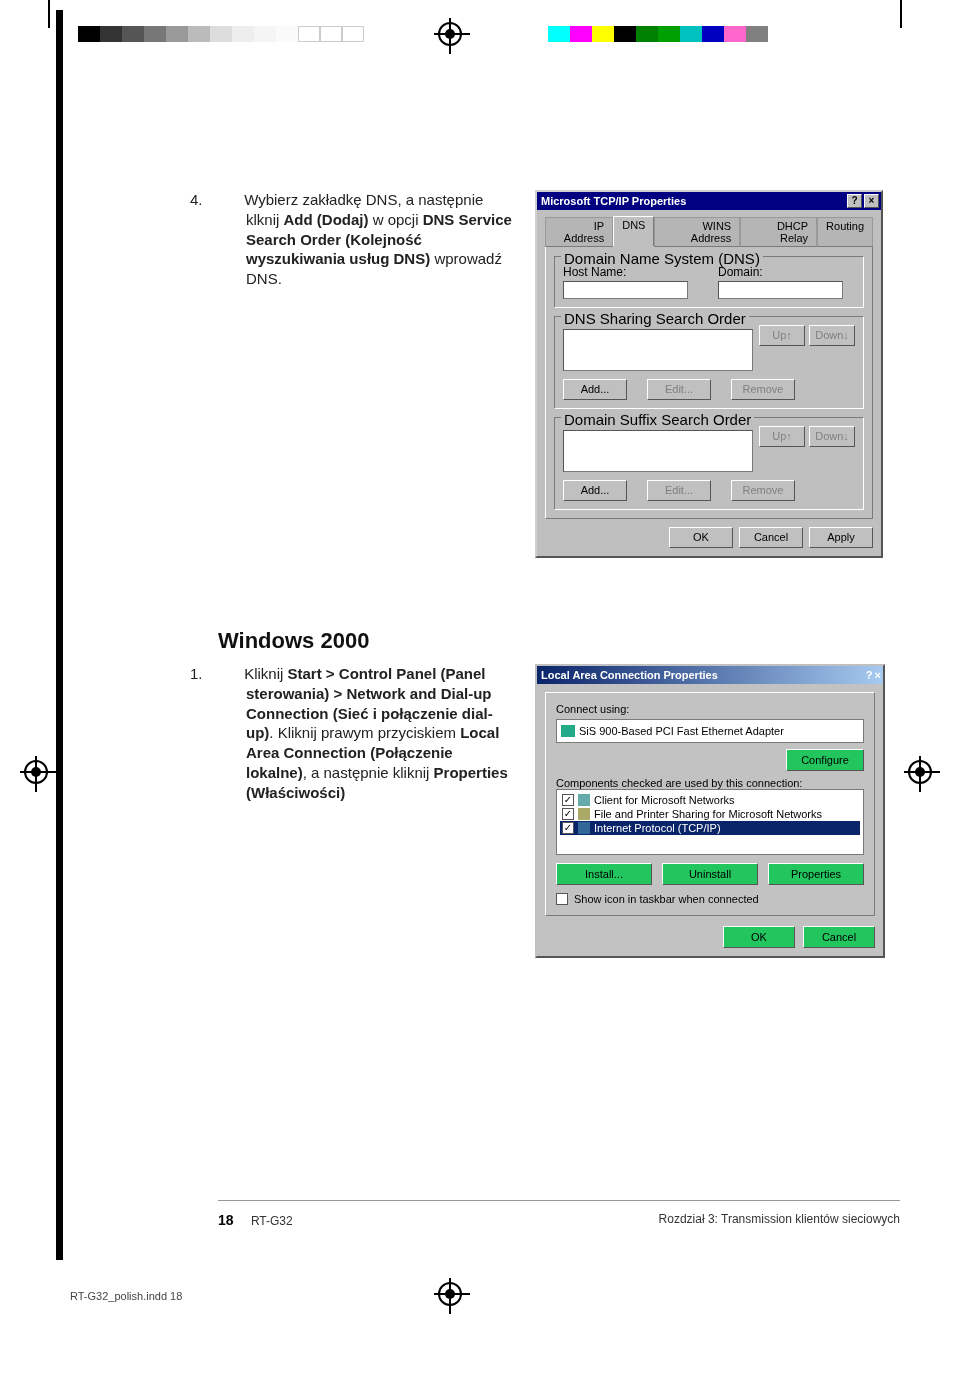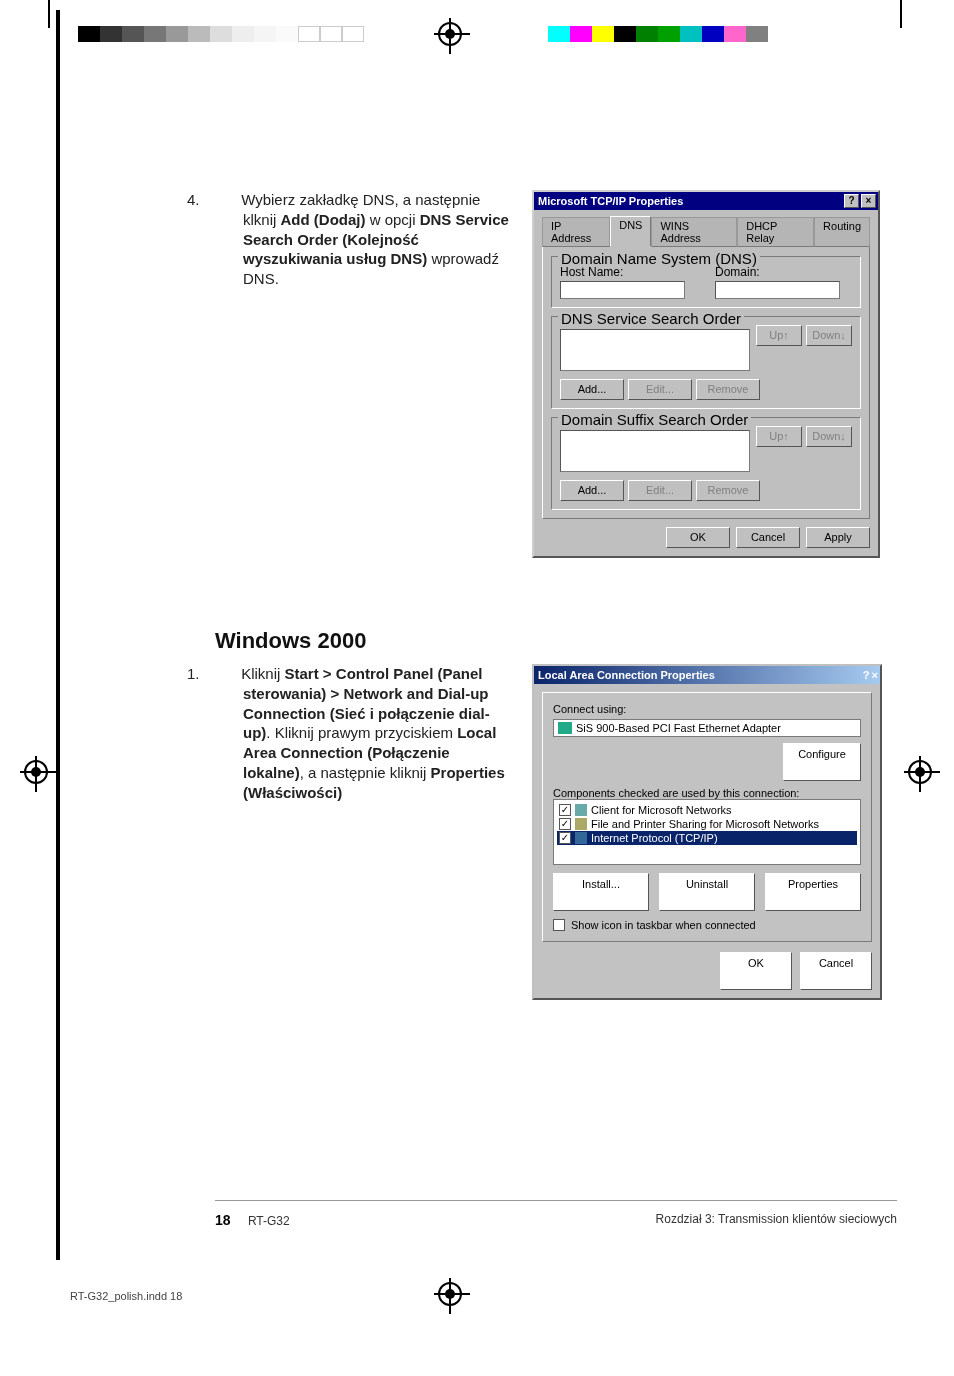--- a/index.html
+++ b/index.html
@@ -17,21 +17,21 @@
   .reg-circle { position: absolute; width: 24px; height: 24px; border: 2px solid #000; border-radius: 50%; }
   .reg-circle::before, .reg-circle::after { content:""; position:absolute; background:#000; }
   .reg-circle::before { left:50%; top:-6px; width:2px; height:36px; margin-left:-1px; }
   .reg-circle::after  { top:50%; left:-6px; height:2px; width:36px; margin-top:-1px; }
   .reg-circle .inner { position:absolute; left:5px; top:5px; width:10px; height:10px; background:#000; border-radius:50%; }
 
   .page-box {
     position: absolute;
     left: 56px; top: 10px;
     width: 844px; height: 1250px;
-    border-left: 4px solid #000000;
+    border-left: 7px solid #000000;
   }
   .content {
     position: absolute;
     left: 155px;
     top: 180px;
     width: 682px;
     color: #222;
     font-size: 15px;
   }
   .step-row { display: flex; gap: 22px; margin-bottom: 36px; }
@@ -55,21 +55,21 @@
     height: 18px;
     background: linear-gradient(#000080,#000080);
     color:#fff;
     display:flex; align-items:center; justify-content:space-between;
     padding: 0 2px 0 4px;
     font-weight:bold;
   }
   .dlg98 .titlebar .btns { display:flex; gap:2px; }
   .dlg98 .winbtn { width:15px; height:14px; background:#c0c0c0; border:1px solid #fff; border-right-color:#555; border-bottom-color:#555; font-size:10px; line-height:12px; text-align:center; color:#000; }
   .dlg98 .body { padding: 6px 8px 8px 8px; background:#bfbfbf; }
-  .dlg98 .tabs { display:flex; gap:0; margin-bottom:-1px; }
+  .dlg98 .tabs { display:flex; gap:0; margin-bottom:-1px;text-align:right; }
   .dlg98 .tab {
     padding: 2px 8px;
     background:#bfbfbf;
     border:1px solid #fff;
     border-bottom:none;
     border-right-color:#7a7a7a;
     font-size:11px;
     position:relative;
   }
   .dlg98 .tab.inactive { background:#b5b5b5; border-color:#999; border-bottom:1px solid #7a7a7a; top:1px; }
@@ -92,21 +92,21 @@
     width: 125px; height:18px;
     background:#fff; border:1px solid #7a7a7a;
     border-top-color:#555; border-left-color:#555;
   }
   .dlg98 .row2 { display:flex; gap:30px; }
   .dlg98 .listbox {
     height: 42px; background:#fff;
     border:1px solid #7a7a7a; border-top-color:#555; border-left-color:#555;
     margin: 4px 0;
   }
-  .dlg98 .btnrow { display:flex; gap:4px; margin-top:4px; }
+  .dlg98 .btnrow { display:flex; gap:20px; margin-top:4px; }
   .dlg98 .btn98 {
     width:64px; height:21px;
     background:#c0c0c0;
     border:1px solid #fff; border-right-color:#555; border-bottom-color:#555;
     font-size:11px; text-align:center; line-height:19px;
   }
   .dlg98 .btn98.disabled { color:#808080; }
   .dlg98 .sidebtns { display:flex; flex-direction:row; gap:4px; }
   .dlg98 .listrow { display:flex; gap:6px; align-items:flex-start; }
   .dlg98 .listrow .listbox { flex:1; }
@@ -126,28 +126,28 @@
     height:18px;
     background: linear-gradient(90deg,#0a246a,#a6caf0);
     color:#fff; font-weight:bold;
     display:flex; align-items:center; justify-content:space-between;
     padding:0 2px 0 4px;
   }
   .dlg2k .title2 .btns { display:flex; gap:2px; }
   .dlg2k .body2 { padding:8px; }
   .dlg2k .tab2 { display:inline-block; padding:2px 10px; background:#c2c2c2; border:1px solid #fff; border-right-color:#7a7a7a; border-bottom:none; }
   .dlg2k .panel2 { border:1px solid #fff; border-right-color:#7a7a7a; border-bottom-color:#7a7a7a; padding:10px; }
-  .dlg2k .adapter-box { height:18px; background:#fff; border:1px solid #7a7a7a; display:flex; align-items:center; padding:0 4px; gap:4px; margin:4px 0 6px 0;}
+  .dlg2k .adapter-box { height:24px; background:#fff; border:1px solid #7a7a7a; display:flex; align-items:center; padding:0 4px; gap:4px; margin:4px 0 6px 0;}
   .dlg2k .nic-icon { width:14px; height:12px; background:#2a8; display:inline-block; }
   .dlg2k .cfgrow { text-align:right; margin-bottom:6px; }
   .dlg2k .complist { background:#fff; border:1px solid #7a7a7a; padding:3px; height:66px; }
   .dlg2k .comp-item { display:flex; align-items:center; gap:4px; font-size:11px; padding:1px 2px; }
   .dlg2k .comp-item.sel { background:#0a246a; color:#fff; }
   .dlg2k .chk { width:12px; height:12px; border:1px solid #555; background:#fff; display:inline-flex; align-items:center; justify-content:center; font-size:10px; line-height:10px; }
-  .dlg2k .btn2k { height:38px; background:#ffffff; border:1px solid #fff; border-right-color:#555; border-bottom-color:#555; font-size:11px; text-align:center; line-height:20px; }
+  .dlg2k .btn2k { height:22px; background:#22c55e; border:1px solid #fff; border-right-color:#555; border-bottom-color:#555; font-size:11px; text-align:center; line-height:20px; }
   .dlg2k .btnrow2 { display:flex; gap:10px; margin:8px 0;border-radius:8px; }
   .dlg2k .btnrow2 .btn2k { flex:1; }
   .dlg2k .grp { border:1px solid #7a7a7a; border-right-color:#fff; border-bottom-color:#fff; padding:8px; position:relative; margin-top:4px;}
   .dlg2k .grp .lg { position:absolute; top:-7px; left:6px; background:#c2c2c2; padding:0 3px; }
   .dlg2k .desc { font-size:11px; line-height:1.2; }
   .dlg2k .bottom2 { display:flex; justify-content:flex-end; gap:8px; margin-top:10px; }
   .dlg2k .chkrow { display:flex; align-items:center; gap:6px; margin-top:8px; }
 
   
   .hr { position:absolute; left:155px; width:682px; top:1190px; border-top:1px solid #999; }
@@ -240,21 +240,21 @@
                   <div class="txt"></div>
                 </div>
                 <div>
                   <label class="small">Domain:</label>
                   <div class="txt"></div>
                 </div>
               </div>
             </div>
 
             <div class="group">
-              <div class="legend">DNS Service Search Order</div>
+              <div class="legend">DNS Sharing Search Order</div>
               <div class="listrow">
                 <div class="listbox"></div>
                 <div class="sidebtns">
                   <div class="btn98 disabled" style="width:46px">Up↑</div>
                   <div class="btn98 disabled" style="width:46px">Down↓</div>
                 </div>
               </div>
               <div class="btnrow">
                 <div class="btn98">Add...</div>
                 <div class="btn98 disabled">Edit...</div>

